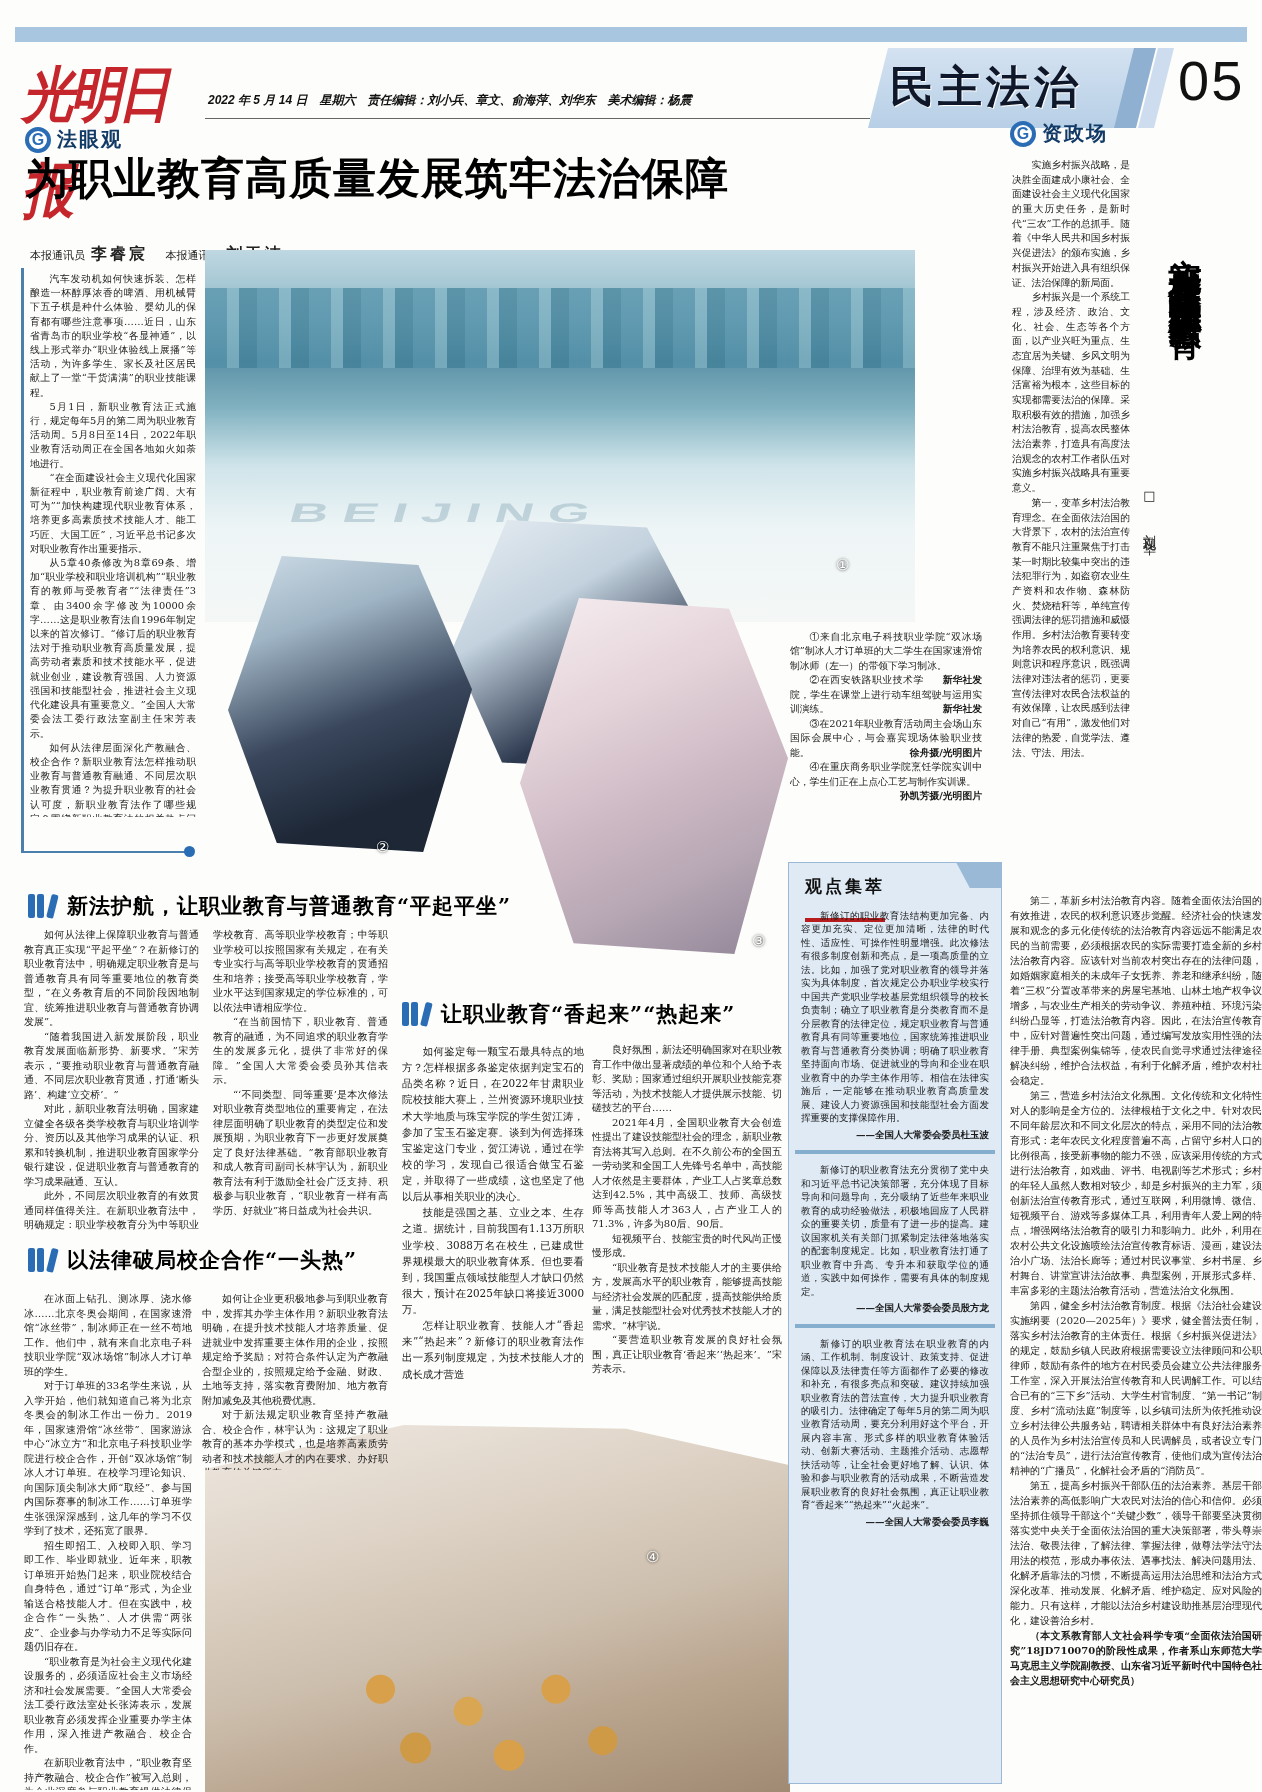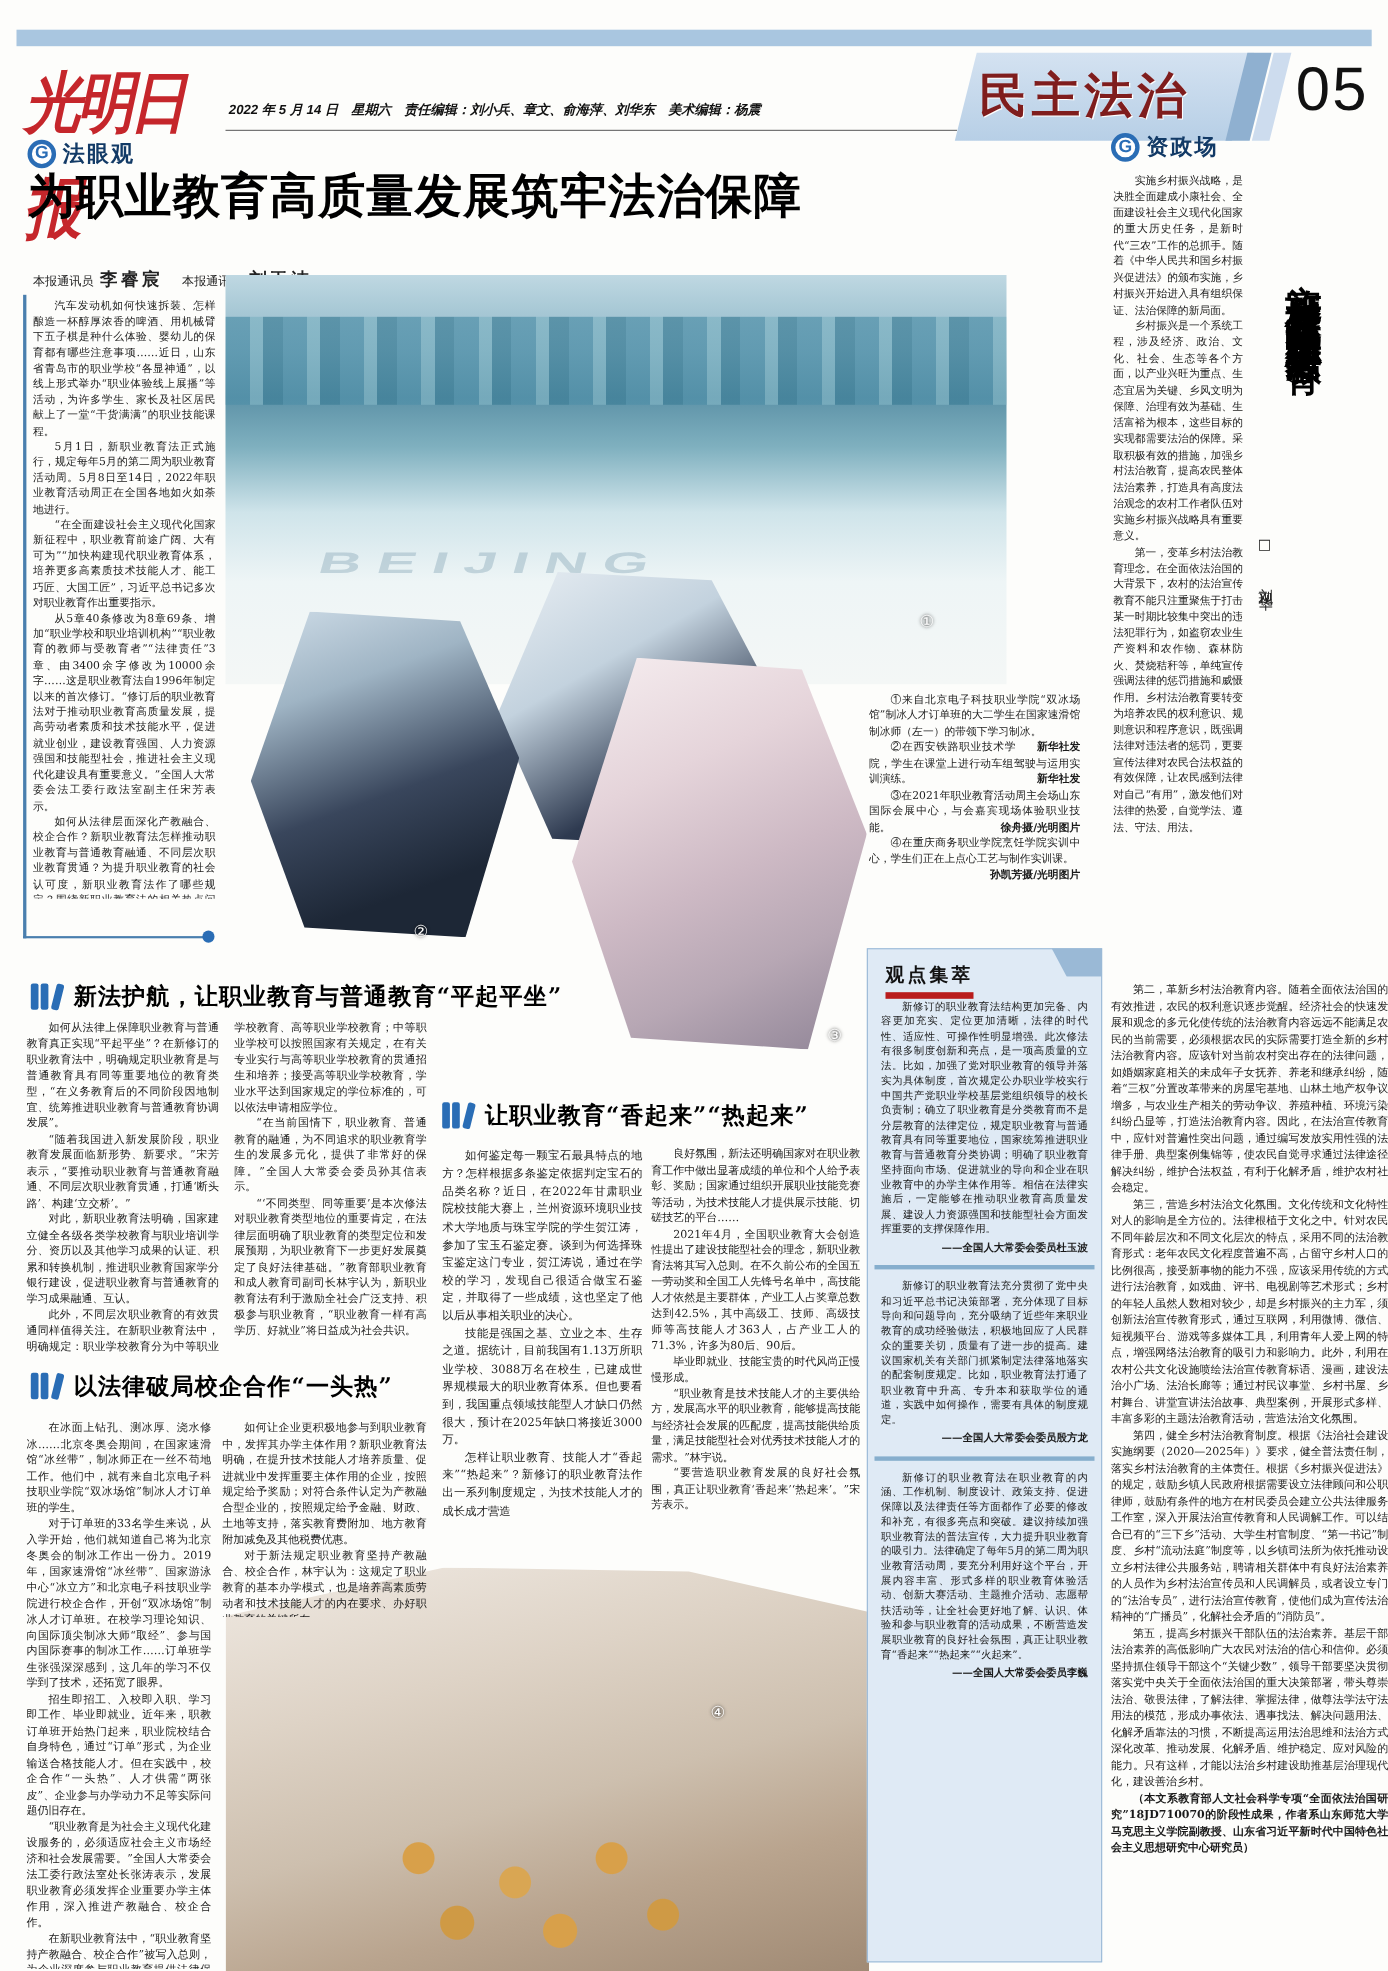--- a/index.html
+++ b/index.html
@@ -10,21 +10,21 @@
   #topbar{left:15px;top:27px;width:1232px;height:15px;background:#a9c6e0;}
   #masthead{left:22px;top:52px;width:185px;height:84px;color:#c5262b;font-size:52px;font-weight:bold;
             font-style:italic;letter-spacing:-4px;transform:scaleY(1.15);line-height:84px;}
   #dateline{left:208px;top:92px;width:680px;font-size:12px;font-weight:bold;color:#111;
             font-family:"Liberation Sans",sans-serif;font-style:italic;}
   #headrule{left:205px;top:118px;width:665px;height:1px;background:#666;}
   #banner{left:878px;top:48px;width:252px;height:80px;background:linear-gradient(180deg,#d4e2f1,#b7cfe6);
           transform:skewX(-14deg);}
   #banner-stripe1{left:1124px;top:48px;width:22px;height:80px;background:#8fb0d0;transform:skewX(-14deg);}
   #banner-stripe2{left:1148px;top:48px;width:16px;height:80px;background:#cddcee;transform:skewX(-14deg);}
-  #banner-title{left:890px;top:58px;width:230px;font-size:44px;font-weight:900;color:#7f1d1d;
+  #banner-title{left:890px;top:58px;width:230px;font-size:44px;font-weight:900;color:#0f172a;
                 letter-spacing:4px;font-family:"DejaVu Serif",serif;text-shadow:1px 1px 0 #fff;}
   #page-number{left:1178px;top:48px;font-size:56px;color:#111;font-family:"Liberation Sans",sans-serif;
                font-weight:300;letter-spacing:2px;}
   
   .g-label{display:flex;align-items:center;gap:6px;}
   .g-icon{width:26px;height:26px;border-radius:50%;border:4px solid #2a6db5;color:#2a6db5;font-weight:900;
           font-family:"Liberation Sans",sans-serif;font-size:16px;line-height:18px;text-align:center;background:#fff;box-sizing:border-box;}
   .g-text{font-size:20px;font-weight:900;color:#123a66;letter-spacing:2px;}
   
   #headline{left:25px;top:150px;width:745px;font-size:43px;font-weight:900;color:#000;
@@ -80,21 +80,21 @@
   #a2-col1{left:24px;top:1292px;width:168px;height:498px;}
   #a2-col2{left:202px;top:1292px;width:186px;height:178px;}
   #a3-colA{left:402px;top:1043px;width:182px;height:380px;font-size:10.4px;line-height:1.55;}
   #a3-colB{left:592px;top:1043px;width:190px;height:380px;}
   
   #viewpoints{left:788px;top:862px;width:214px;height:922px;background:#dfeaf5;border:1px solid #9ab9d6;
               box-sizing:border-box;}
   #vp-tab{position:absolute;right:-1px;top:-1px;width:46px;height:26px;background:#9ab9d6;
           clip-path:polygon(0 0,100% 0,100% 100%,30% 100%);}
   #vp-title{position:absolute;left:16px;top:12px;font-size:17px;font-weight:900;color:#111;letter-spacing:3px;
-            border-bottom:6px solid #b91c1c;padding-bottom:4px;}
+            border-bottom:4px solid #b91c1c;padding-bottom:20px;}
   .vp-item{margin:0 12px;font-size:9.5px;line-height:1.42;text-align:justify;}
   .vp-item .vtext{text-indent:2em;display:block;margin:0;}
   .vp-sig{display:block;text-align:right;font-weight:bold;margin-top:3px;}
   .vp-divider{height:4px;background:#86aecd;margin:9px 6px;}
   #vp-body{position:absolute;left:0;top:46px;right:0;bottom:6px;overflow:hidden;}
   
   #right-label{left:1010px;top:120px;}
   #right-intro{left:1012px;top:158px;width:118px;height:728px;overflow:hidden;font-size:9.8px;line-height:1.5;}
   #v-headline{left:1162px;top:232px;height:610px;writing-mode:vertical-rl;font-size:33px;font-weight:900;
               letter-spacing:4px;color:#000;font-family:"DejaVu Serif",serif;}
@@ -205,21 +205,21 @@
     <span class="sec-title">让职业教育“香起来”“热起来”</span>
   </div>
   <div class="abs body-txt" id="a3-colA">
       <p class="para">如何鉴定每一颗宝石最具特点的地方？怎样根据多条鉴定依据判定宝石的品类名称？近日，在2022年甘肃职业院校技能大赛上，兰州资源环境职业技术大学地质与珠宝学院的学生贺江涛，参加了宝玉石鉴定赛。谈到为何选择珠宝鉴定这门专业，贺江涛说，通过在学校的学习，发现自己很适合做宝石鉴定，并取得了一些成绩，这也坚定了他以后从事相关职业的决心。</p>
       <p class="para">技能是强国之基、立业之本、生存之道。据统计，目前我国有1.13万所职业学校、3088万名在校生，已建成世界规模最大的职业教育体系。但也要看到，我国重点领域技能型人才缺口仍然很大，预计在2025年缺口将接近3000万。</p>
       <p class="para">怎样让职业教育、技能人才“香起来”“热起来”？新修订的职业教育法作出一系列制度规定，为技术技能人才的成长成才营造</p>
     </div>
   <div class="abs body-txt" id="a3-colB">
       <p class="para">良好氛围，新法还明确国家对在职业教育工作中做出显著成绩的单位和个人给予表彰、奖励；国家通过组织开展职业技能竞赛等活动，为技术技能人才提供展示技能、切磋技艺的平台……</p>
       <p class="para">2021年4月，全国职业教育大会创造性提出了建设技能型社会的理念，新职业教育法将其写入总则。在不久前公布的全国五一劳动奖和全国工人先锋号名单中，高技能人才依然是主要群体，产业工人占奖章总数达到42.5%，其中高级工、技师、高级技师等高技能人才363人，占产业工人的71.3%，许多为80后、90后。</p>
-      <p class="para">毕业即就业、技能宝贵的时代风尚正慢慢形成。</p>
+      <p class="para">短视频平台、技能宝贵的时代风尚正慢慢形成。</p>
       <p class="para">“职业教育是技术技能人才的主要供给方，发展高水平的职业教育，能够提高技能与经济社会发展的匹配度，提高技能供给质量，满足技能型社会对优秀技术技能人才的需求。”林宇说。</p>
       <p class="para">“要营造职业教育发展的良好社会氛围，真正让职业教育‘香起来’‘热起来’。”宋芳表示。</p>
     </div>
 
   <div class="abs" id="viewpoints">
     <div id="vp-tab"></div>
     <div id="vp-title">观点集萃</div>
     <div id="vp-body">
       <div class="vp-item">
         <span class="vtext">新修订的职业教育法结构更加完备、内容更加充实、定位更加清晰，法律的时代性、适应性、可操作性明显增强。此次修法有很多制度创新和亮点，是一项高质量的立法。比如，加强了党对职业教育的领导并落实为具体制度，首次规定公办职业学校实行中国共产党职业学校基层党组织领导的校长负责制；确立了职业教育是分类教育而不是分层教育的法律定位，规定职业教育与普通教育具有同等重要地位，国家统筹推进职业教育与普通教育分类协调；明确了职业教育坚持面向市场、促进就业的导向和企业在职业教育中的办学主体作用等。相信在法律实施后，一定能够在推动职业教育高质量发展、建设人力资源强国和技能型社会方面发挥重要的支撑保障作用。</span>

